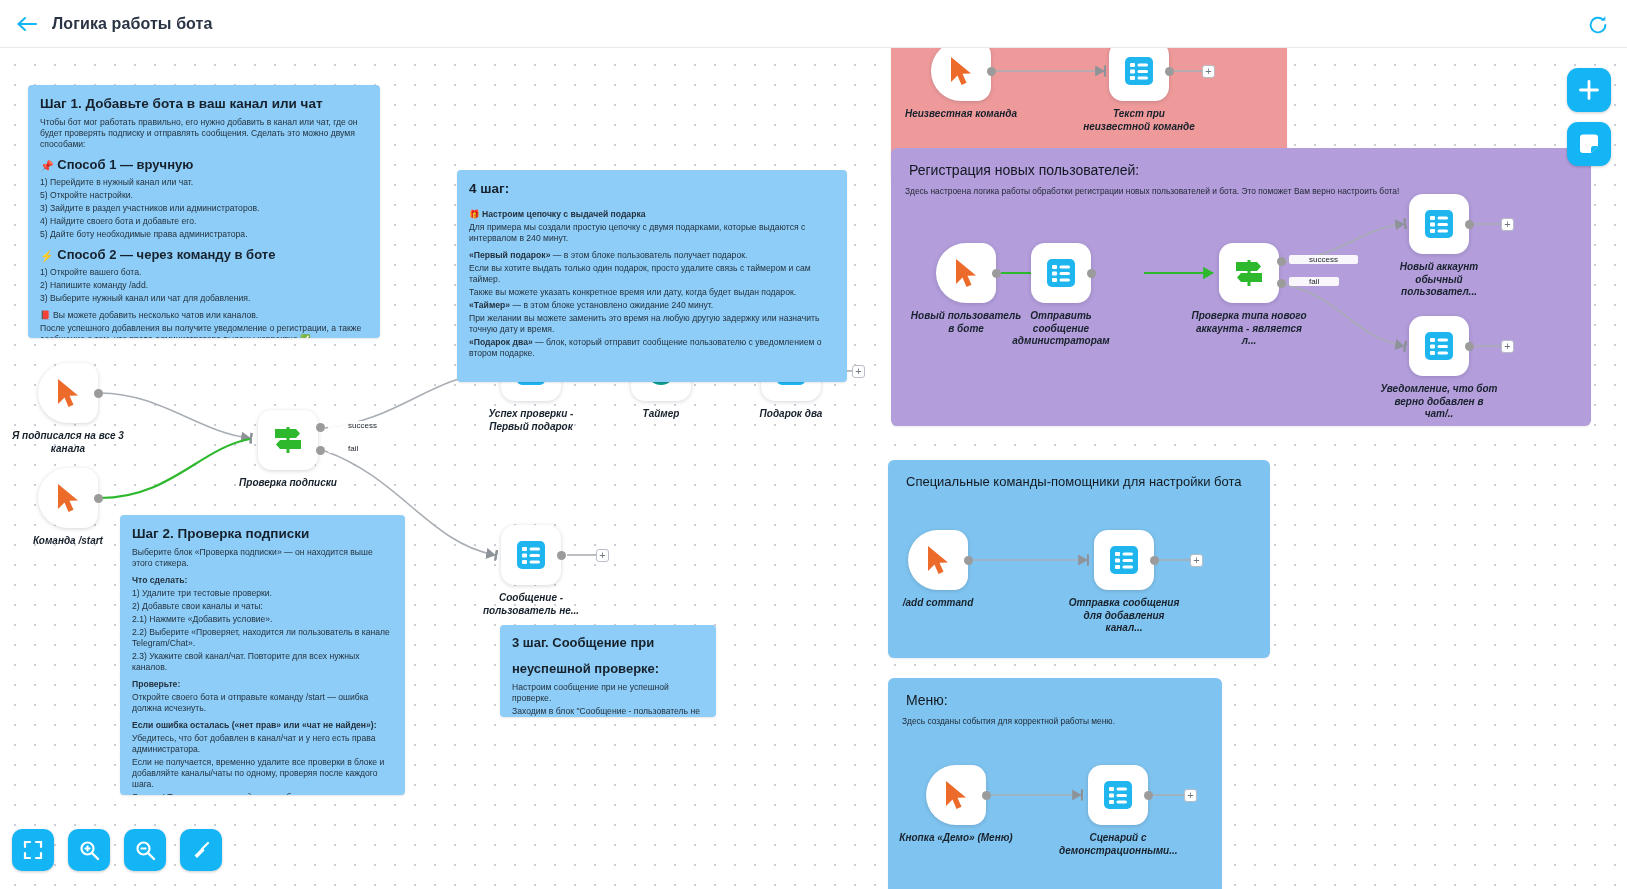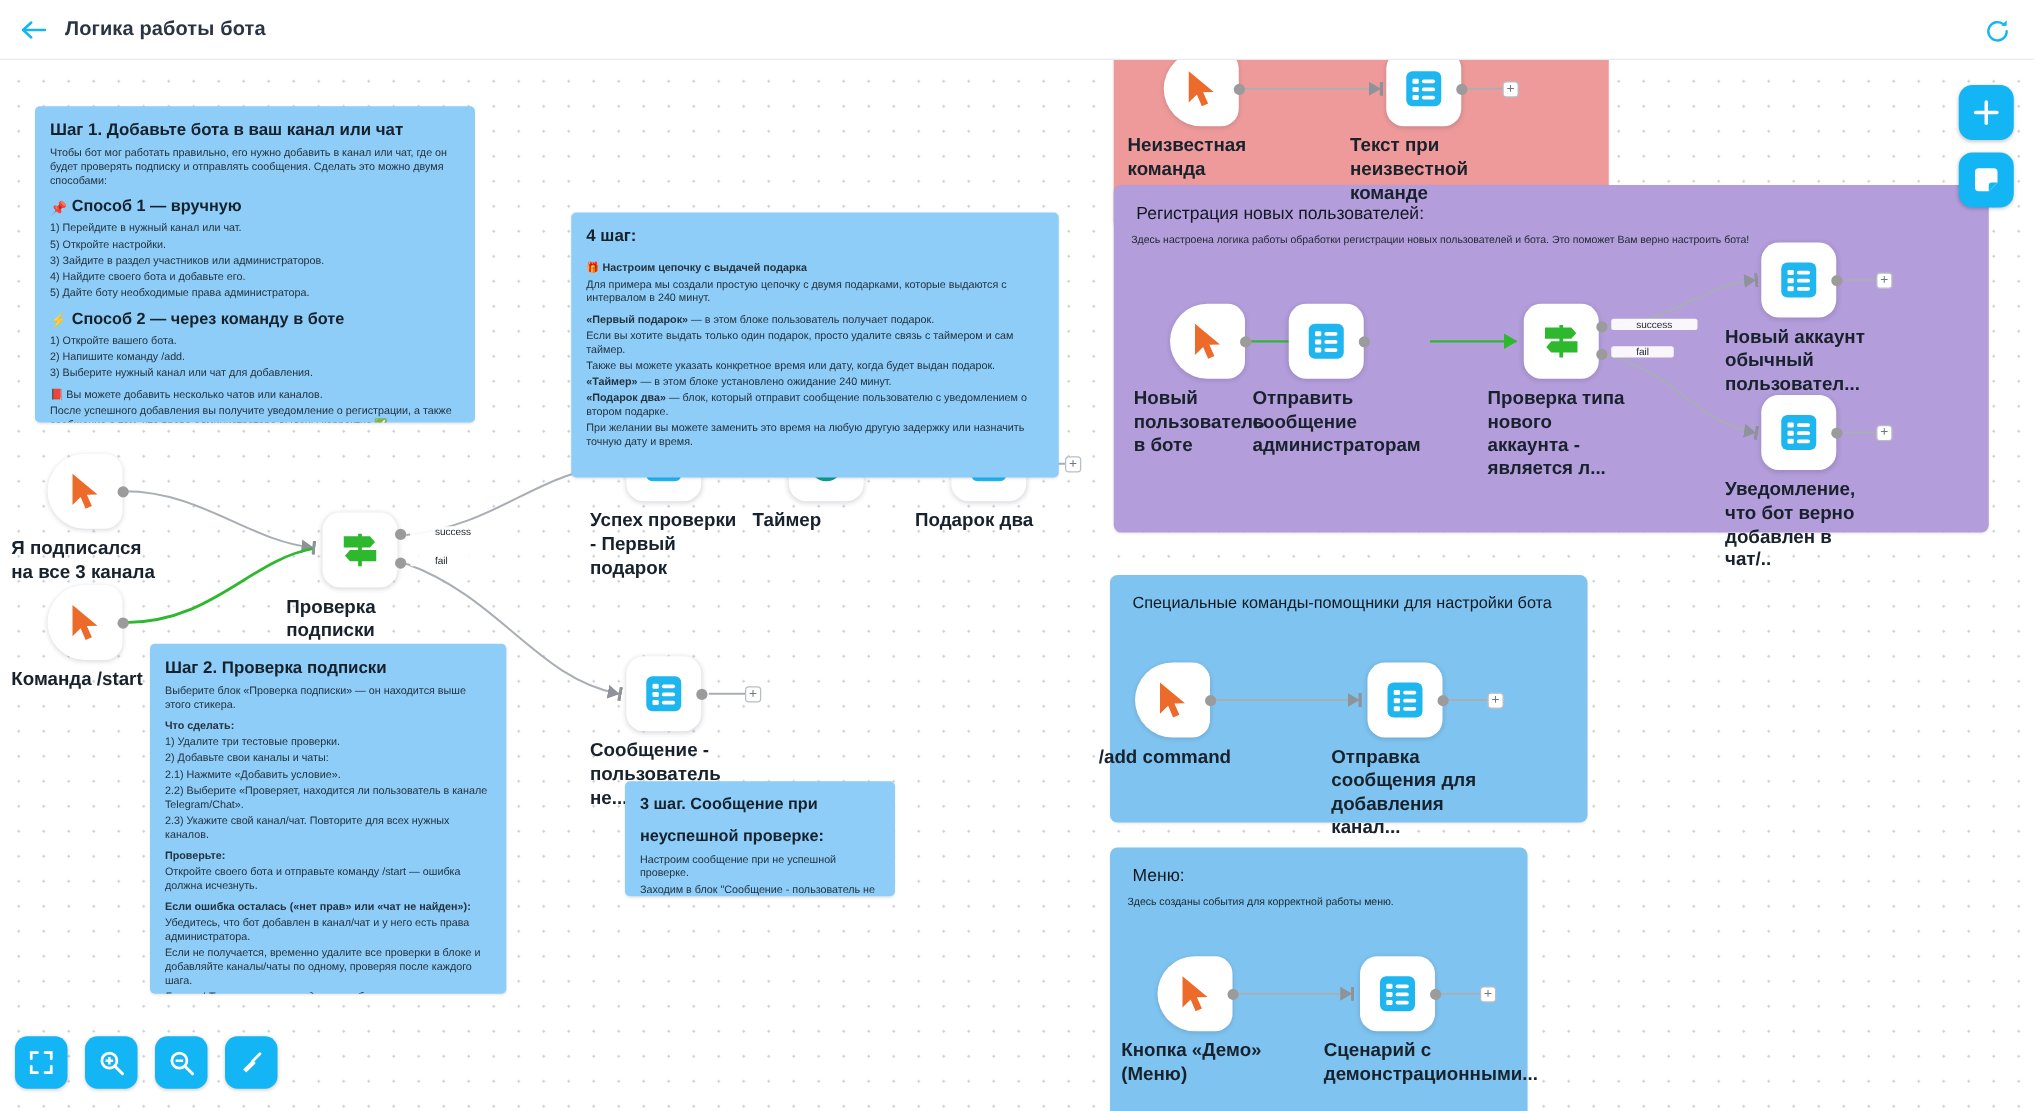--- a/index.html
+++ b/index.html
@@ -70,22 +70,22 @@
 
   
   .node { position: absolute; width: 60px; }
   .node .tile {
     width: 60px; height: 60px; background: #ffffff;
     border-radius: 14px; box-shadow: 0 1px 4px rgba(40,50,70,.20);
     display: flex; align-items: center; justify-content: center;
   }
   .node.trigger .tile { border-radius: 30px 14px 14px 30px; }
   .node .label {
-    margin-top: 7px; font-size: 15px; font-weight: bold;
-    color: #18222d; line-height: 1.25; width: 118px; margin-left: -29px;
+    margin-top: 7px; text-align: center; font-size: 10px; font-weight: bold;
+    color: #18222d; line-height: 1.25; width: 118px; margin-left: -29px; font-style: italic;
   }
 
   .port {
     position: absolute; width: 9px; height: 9px; border-radius: 50%;
     background: #9b9b9b;
   }
   .port-label {
     position: absolute; font-size: 8px; color: #20262e;
     background: rgba(255,255,255,.92); padding: 0 20px; border-radius: 2px;
     white-space: nowrap;
@@ -489,24 +489,24 @@
       </p>
       <p>Для примера мы создали простую цепочку с двумя подарками, которые выдаются с интервалом в 240 минут.</p>
       <p class="sp">
         <b>«Первый подарок»</b><span> — в этом блоке пользователь получает подарок.</span>
       </p>
       <p>Если вы хотите выдать только один подарок, просто удалите связь с таймером и сам таймер.</p>
       <p>Также вы можете указать конкретное время или дату, когда будет выдан подарок.</p>
       <p>
         <b>«Таймер»</b><span> — в этом блоке установлено ожидание 240 минут.</span>
       </p>
+      <p>При желании вы можете заменить это время на любую другую задержку или назначить точную дату и время.</p>
       <p>
         <b>«Подарок два»</b><span> — блок, который отправит сообщение пользователю с уведомлением о втором подарке.</span>
       </p>
-      <p>При желании вы можете заменить это время на любую другую задержку или назначить точную дату и время.</p>
     </div>
 
     <div class="sticky" style="left:120px; top:467px; width:285px; height:280px;">
       <h2>Шаг 2. Проверка подписки</h2>
       <p>Выберите блок «Проверка подписки» — он находится выше этого стикера.</p>
       <p class="sp"><b>Что сделать:</b></p>
       <p>1) Удалите три тестовые проверки.</p>
       <p>2) Добавьте свои каналы и чаты:</p>
       <p>2.1) Нажмите «Добавить условие».</p>
       <p>2.2) Выберите «Проверяет, находится ли пользователь в канале Telegram/Chat».</p>

